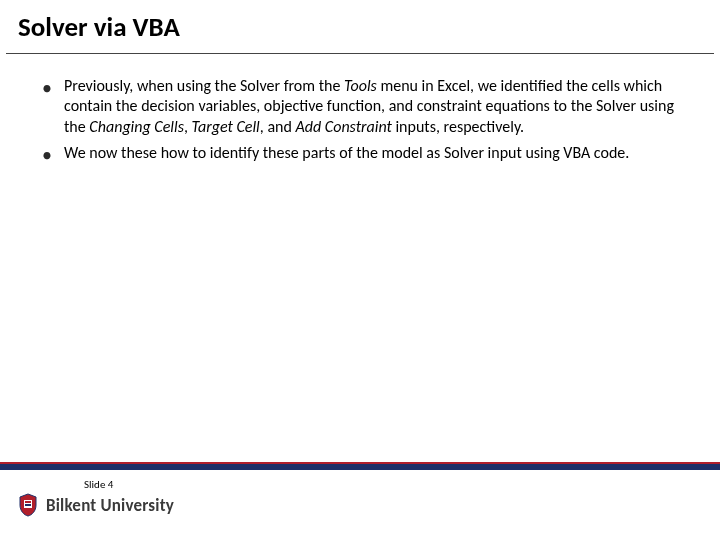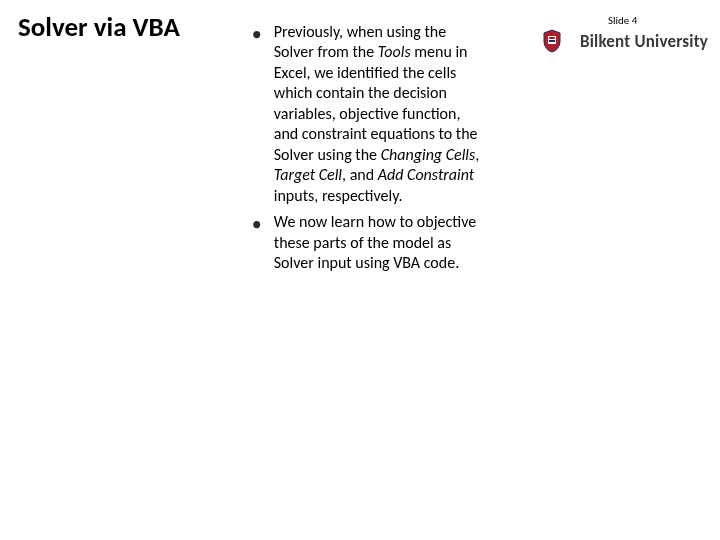--- a/index.html
+++ b/index.html
@@ -1,49 +1,49 @@
 <!DOCTYPE html>
 <html><head>
 <meta charset="utf-8">
 <style>
   * { margin: 0; padding: 0; box-sizing: border-box; }
   html, body { width: 720px; height: 540px; font-family: Calibri, "Segoe UI", Arial, sans-serif; background: #fff; color: #000; }
-  .slide { width: 720px; height: 540px; position: relative; display: flex; flex-direction: row; }
+  .slide { width: 720px; height: 540px; position: relative; display: flex; flex-direction: column; }
   .header { padding: 10px 18px 6px 18px; }
   .title { font-size: 27px; font-weight: 700; color: #000; }
   .title-rule { border: none; border-top: 1px solid #444; margin: 4px 6px 0 6px; }
   .body { flex: 1; padding: 22px 42px 0 42px; }
   ul.bullets { list-style: none; }
   ul.bullets > li { position: relative; padding-left: 22px; font-size: 16px; line-height: 1.28; margin-bottom: 6px; color: #000; }
   ul.bullets > li::before { content: "•"; position: absolute; left: 0; top: 0; color: #2a2a2a; font-size: 20px; }
   .i { font-style: italic; }
   .footer-bar { height: 8px; background: #1e2f68; border-top: 2px solid #b11f2b; }
-  .footer { height: 55px; padding: 14px 12px 0 12px; }
+  .footer { height: 70px; padding: 8px 12px 0 12px; }
   .slide-num { font-size: 11px; color: #000; margin-left: 72px; margin-bottom: 2px; }
-  .uni-row { display: flex; align-items: center; gap: 18px; margin-left: 6px; }
+  .uni-row { display: flex; align-items: center; gap: 8px; margin-left: 6px; }
   .uni-name { font-size: 17px; font-weight: 700; color: #3a3a3a; letter-spacing: 0.2px; }
   .crest { width: 20px; height: 24px; }
 </style>
 </head>
 <body>
 
 <div class="slide">
 
   <div class="header">
     <h1 class="title">Solver via VBA</h1>
   </div>
   <hr class="title-rule">
 
   <div class="body">
     <ul class="bullets">
       <li>
         <span>Previously, when using the Solver from the </span><span class="i">Tools</span><span> menu in Excel, we identified the cells which contain the decision variables, objective function, and constraint equations to the Solver using the </span><span class="i">Changing Cells</span><span>, </span><span class="i">Target Cell</span><span>, and </span><span class="i">Add Constraint</span><span> inputs, respectively.</span>
       </li>
       <li>
-        <span>We now learn how to objective these parts of the model as Solver input using VBA code.</span><span class="i"></span><span></span><span class="i"></span><span></span><span class="i"></span><span></span><span class="i"></span><span></span>
+        <span>We now these how to identify these parts of the model as Solver input using VBA code.</span><span class="i"></span><span></span><span class="i"></span><span></span><span class="i"></span><span></span><span class="i"></span><span></span>
       </li>
     </ul>
   </div>
 
   <div class="footer-bar"></div>
 
   <div class="footer">
     <div class="slide-num">Slide 4</div>
     <div class="uni-row">
       <svg class="crest" viewBox="0 0 20 24">

